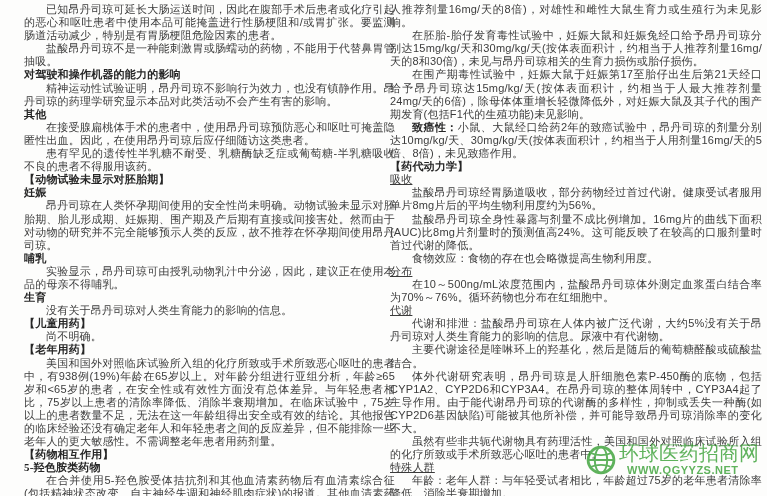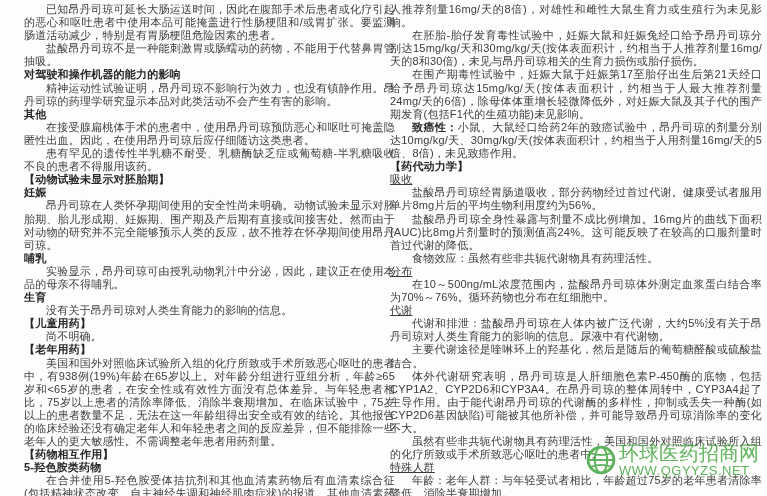--- a/index.html
+++ b/index.html
@@ -11,37 +11,37 @@
   .col{
     position:absolute;top:3px;height:493px;overflow:hidden;
     color:#3b3b3b;font-size:11px;line-height:13.1px;
     text-align:justify;letter-spacing:0.2px;
   }
   #col-left{left:24px;width:371px;}
   #col-right{left:390px;width:372px;}
   .blk{margin:0;}
   .p{text-indent:2em;}
   .pc{text-indent:0;}
-  .h{font-weight:700;color:#262626;}
+  .h{font-weight:700;color:#262626;font-family:Liberation Serif, serif;}
   .hu{text-decoration:underline;}
   b.lead{color:#262626;}
   #watermark{
     position:absolute;left:585px;top:442px;width:182px;
     display:flex;align-items:flex-start;gap:2px;
     opacity:0.82;pointer-events:none;
   }
   #watermark .wm-logo{flex:0 0 auto;margin-top:2px;}
   #watermark .wm-text{display:flex;flex-direction:column;}
   .wm-name{
     font-size:20px;font-weight:400;line-height:22px;
     white-space:nowrap;letter-spacing:0px;
   }
   .wm-url{
-    font-size:13px;font-weight:400;line-height:13px;
-    letter-spacing:0.5px;white-space:nowrap;margin-left:0;
+    font-size:11px;font-weight:700;line-height:13px;
+    letter-spacing:0.5px;white-space:nowrap;margin-left:8px;
   }
 </style>
 </head>
 <body>
 
 <div class="col" id="col-left">
     <div class="blk p">已知昂丹司琼可延长大肠运送时间，因此在腹部手术后患者或化疗引起的恶心和呕吐患者中使用本品可能掩盖进行性肠梗阻和/或胃扩张。要监测肠道活动减少，特别是有胃肠梗阻危险因素的患者。</div>
     <div class="blk p">盐酸昂丹司琼不是一种能刺激胃或肠蠕动的药物，不能用于代替鼻胃管抽吸。</div>
     <div class="blk h">对驾驶和操作机器的能力的影响</div>
     <div class="blk p">精神运动性试验证明，昂丹司琼不影响行为效力，也没有镇静作用。昂丹司琼的药理学研究显示本品对此类活动不会产生有害的影响。</div>
@@ -65,21 +65,21 @@
   </div>
 <div class="col" id="col-right">
     <div class="blk pc">人推荐剂量16mg/天的8倍)，对雄性和雌性大鼠生育力或生殖行为未见影响。</div>
     <div class="blk p">在胚胎-胎仔发育毒性试验中，妊娠大鼠和妊娠兔经口给予昂丹司琼分别达15mg/kg/天和30mg/kg/天(按体表面积计，约相当于人推荐剂量16mg/天的8和30倍)，未见与昂丹司琼相关的生育力损伤或胎仔损伤。</div>
     <div class="blk p">在围产期毒性试验中，妊娠大鼠于妊娠第17至胎仔出生后第21天经口给予昂丹司琼达15mg/kg/天(按体表面积计，约相当于人最大推荐剂量24mg/天的6倍)，除母体体重增长轻微降低外，对妊娠大鼠及其子代的围产期发育(包括F1代的生殖功能)未见影响。</div>
     <div class="blk p"><b class="lead">致癌性：</b>小鼠、大鼠经口给药2年的致癌试验中，昂丹司琼的剂量分别达10mg/kg/天、30mg/kg/天(按体表面积计，约相当于人用剂量16mg/天的5倍、8倍)，未见致癌作用。</div>
     <div class="blk h">【药代动力学】</div>
     <div class="blk hu">吸收</div>
     <div class="blk p">盐酸昂丹司琼经胃肠道吸收，部分药物经过首过代谢。健康受试者服用单片8mg片后的平均生物利用度约为56%。</div>
     <div class="blk p">盐酸昂丹司琼全身性暴露与剂量不成比例增加。16mg片的曲线下面积(AUC)比8mg片剂量时的预测值高24%。这可能反映了在较高的口服剂量时首过代谢的降低。</div>
-    <div class="blk p">食物效应：虽然有些非共轭代谢物具有药理活性。</div>
+    <div class="blk p">食物效应：食物的存在也会略微提高生物利用度。</div>
     <div class="blk hu">分布</div>
     <div class="blk p">在10～500ng/mL浓度范围内，盐酸昂丹司琼体外测定血浆蛋白结合率为70%～76%。循环药物也分布在红细胞中。</div>
     <div class="blk hu">代谢</div>
     <div class="blk p">代谢和排泄：盐酸昂丹司琼在人体内被广泛代谢，大约5%没有关于昂丹司琼对人类生育能力的影响的信息。尿液中有代谢物。</div>
     <div class="blk p">主要代谢途径是喹啉环上的羟基化，然后是随后的葡萄糖醛酸或硫酸盐结合。</div>
     <div class="blk p">体外代谢研究表明，昂丹司琼是人肝细胞色素P-450酶的底物，包括CYP1A2、CYP2D6和CYP3A4。在昂丹司琼的整体周转中，CYP3A4起了主导作用。由于能代谢昂丹司琼的代谢酶的多样性，抑制或丢失一种酶(如CYP2D6基因缺陷)可能被其他所补偿，并可能导致昂丹司琼消除率的变化不大。</div>
     <div class="blk p">虽然有些非共轭代谢物具有药理活性，美国和国外对照临床试验所入组的化疗所致或手术所致恶心呕吐的患者中。</div>
     <div class="blk hu">特殊人群</div>
     <div class="blk p">年龄：老年人群：与年轻受试者相比，年龄超过75岁的老年患者清除率降低、消除半衰期增加。</div>
   </div>

